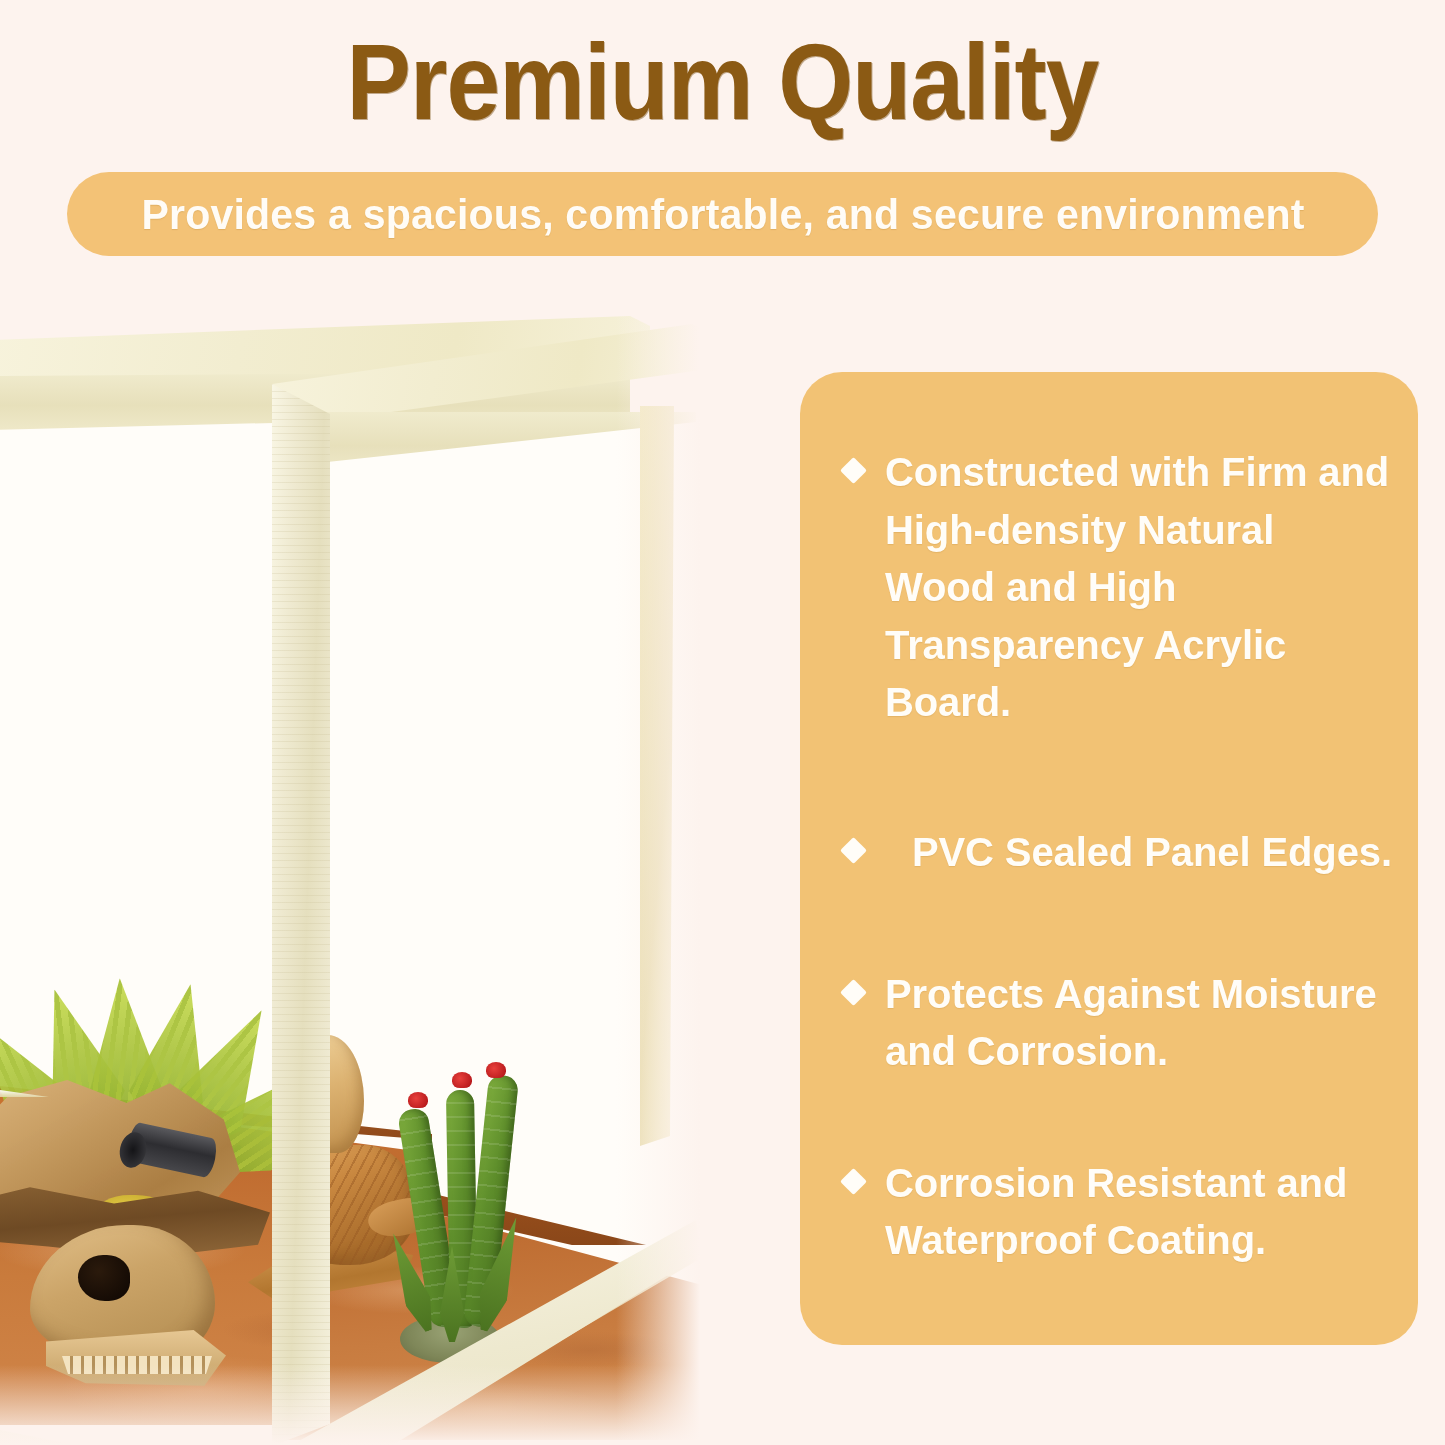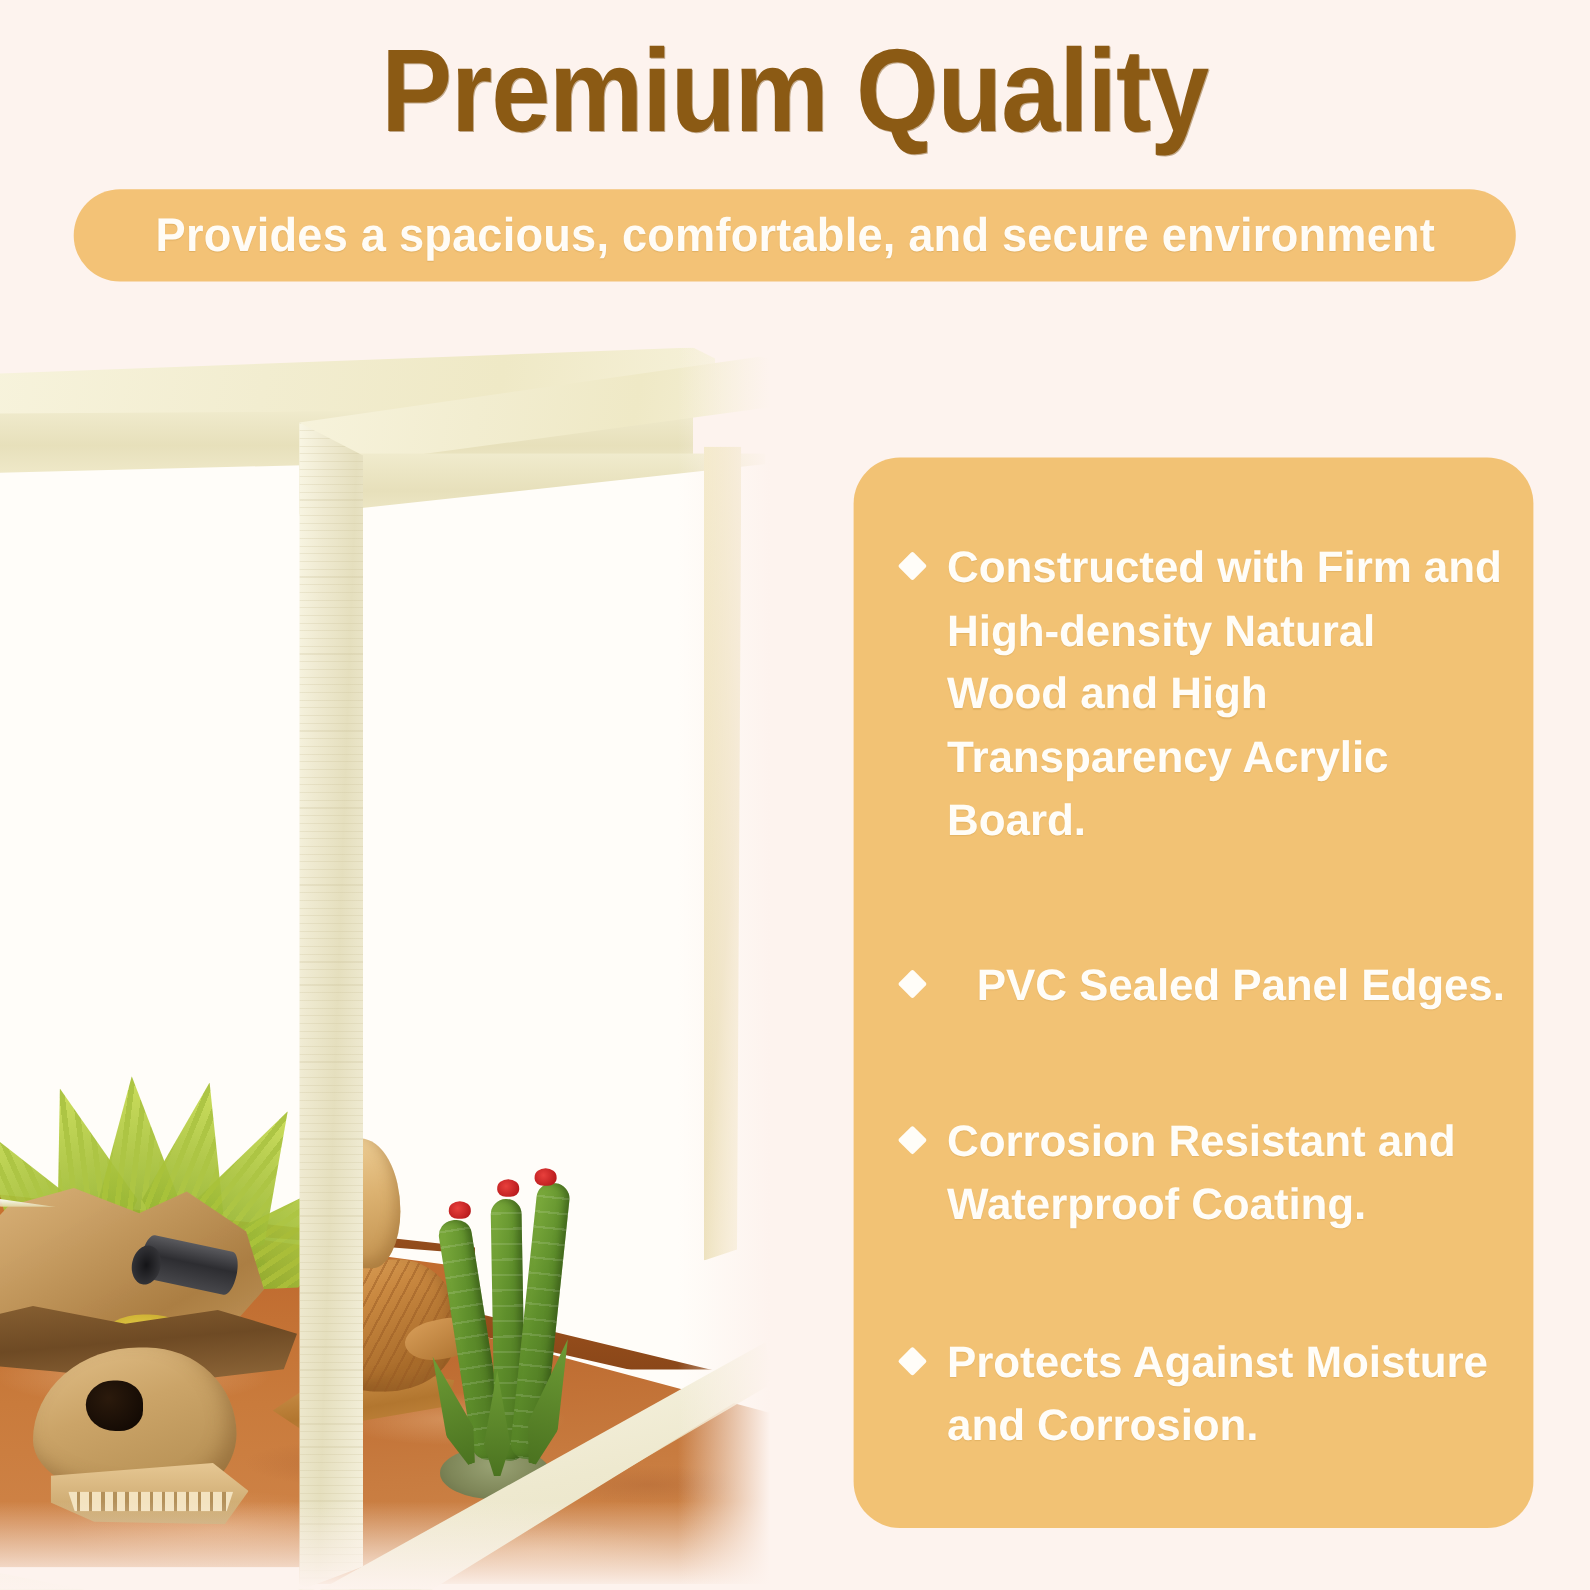--- a/index.html
+++ b/index.html
@@ -42,26 +42,25 @@
     font-weight:bold;
     letter-spacing:.2px;
     transform:scaleX(0.955);
     white-space:nowrap;
     text-shadow:0 1px 1px rgba(190,140,60,.35);
   }
 
   
   #feature-panel {
     position:absolute;
-    left:776px; top:372px;
+    left:800px; top:372px;
     width:618px; height:973px;
     background:#F2C274;
     border-radius:42px;
     padding:72px 26px 40px 26px;
-    margin-top:44px;
   }
   .bullet-row {
     display:flex;
     align-items:flex-start;
     margin-bottom:74px;
   }
   .bullet-row:last-child { margin-bottom:0; }
   .bullet-mark {
     flex:0 0 auto;
     width:19px; height:19px;
@@ -432,23 +431,23 @@
   <div class="bullet-row" id="bullet-0">
     <span class="bullet-mark"></span>
     <span class="bullet-text">Constructed with Firm and High-density Natural Wood and High Transparency Acrylic Board.</span>
   </div>
 
   <div class="bullet-row" id="bullet-1">
     <span class="bullet-mark"></span>
     <span class="bullet-text">PVC Sealed Panel Edges.</span>
   </div>
 
+  <div class="bullet-row" id="bullet-3">
+    <span class="bullet-mark"></span>
+    <span class="bullet-text">Protects Against Moisture and Corrosion.</span>
+  </div>
+
   <div class="bullet-row" id="bullet-2">
     <span class="bullet-mark"></span>
     <span class="bullet-text">Corrosion Resistant and Waterproof Coating.</span>
   </div>
 
-  <div class="bullet-row" id="bullet-3">
-    <span class="bullet-mark"></span>
-    <span class="bullet-text">Protects Against Moisture and Corrosion.</span>
-  </div>
-
 </div>
 
 </body></html>

